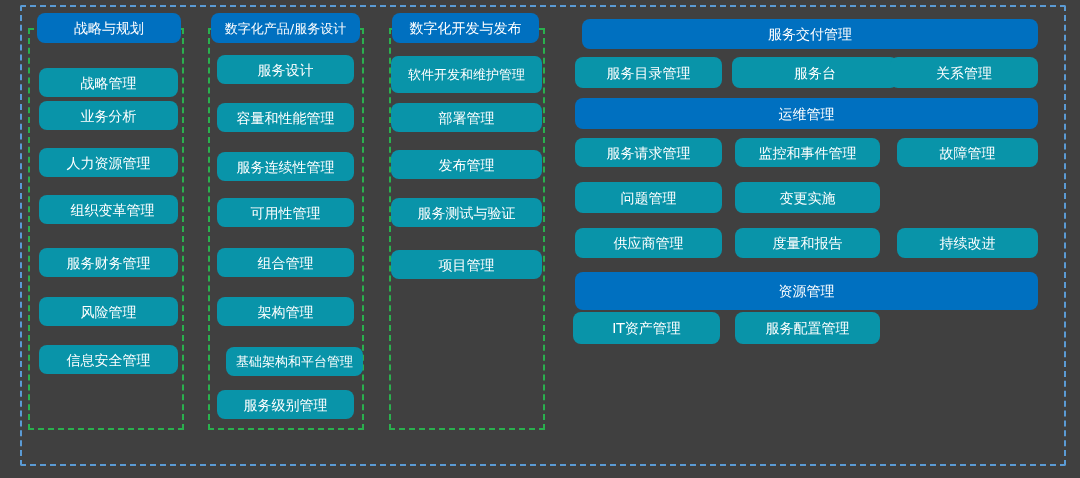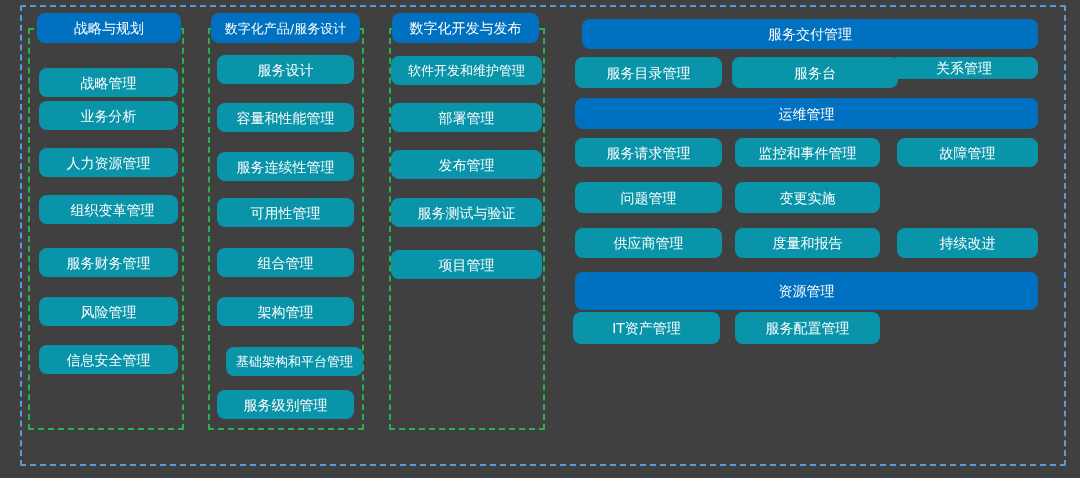--- a/index.html
+++ b/index.html
@@ -49,30 +49,30 @@
   <div class="block itm" style="left:217px;top:55px;width:137px;height:29px;">服务设计</div>
   <div class="block itm" style="left:217px;top:103px;width:137px;height:29px;">容量和性能管理</div>
   <div class="block itm" style="left:217px;top:152px;width:137px;height:29px;">服务连续性管理</div>
   <div class="block itm" style="left:217px;top:198px;width:137px;height:29px;">可用性管理</div>
   <div class="block itm" style="left:217px;top:248px;width:137px;height:29px;">组合管理</div>
   <div class="block itm" style="left:217px;top:297px;width:137px;height:29px;">架构管理</div>
   <div class="block itm fs13" style="left:226px;top:347px;width:137px;height:29px;">基础架构和平台管理</div>
   <div class="block itm" style="left:217px;top:390px;width:137px;height:29px;">服务级别管理</div>
 
   <div class="block hdr" style="left:392px;top:13px;width:147px;height:30px;">数字化开发与发布</div>
-  <div class="block itm fs13" style="left:391px;top:56px;width:151px;height:29px;">软件开发和维护管理</div>
+  <div class="block itm fs13" style="left:391px;top:56px;width:151px;height:37px;border-radius:7px;">软件开发和维护管理</div>
   <div class="block itm" style="left:391px;top:103px;width:151px;height:29px;">部署管理</div>
   <div class="block itm" style="left:391px;top:150px;width:151px;height:29px;">发布管理</div>
   <div class="block itm" style="left:391px;top:198px;width:151px;height:29px;">服务测试与验证</div>
   <div class="block itm" style="left:391px;top:250px;width:151px;height:29px;">项目管理</div>
 
   <div class="block hdr" style="left:582px;top:19px;width:456px;height:30px;">服务交付管理</div>
   <div class="block itm" style="left:575px;top:57px;width:147px;height:31px;">服务目录管理</div>
   <div class="block itm" style="left:732px;top:57px;width:166px;height:31px;">服务台</div>
-  <div class="block itm" style="left:890px;top:57px;width:148px;height:22px;">关系管理</div>
+  <div class="block itm" style="left:890px;top:57px;width:148px;height:31px;">关系管理</div>
 
   <div class="block hdr" style="left:575px;top:98px;width:463px;height:31px;">运维管理</div>
   <div class="block itm" style="left:575px;top:138px;width:147px;height:29px;">服务请求管理</div>
   <div class="block itm" style="left:735px;top:138px;width:145px;height:29px;">监控和事件管理</div>
   <div class="block itm" style="left:897px;top:138px;width:141px;height:29px;">故障管理</div>
   <div class="block itm" style="left:575px;top:182px;width:147px;height:31px;">问题管理</div>
   <div class="block itm" style="left:735px;top:182px;width:145px;height:31px;">变更实施</div>
   <div class="block itm" style="left:575px;top:228px;width:147px;height:30px;">供应商管理</div>
   <div class="block itm" style="left:735px;top:228px;width:145px;height:30px;">度量和报告</div>
   <div class="block itm" style="left:897px;top:228px;width:141px;height:30px;">持续改进</div>

